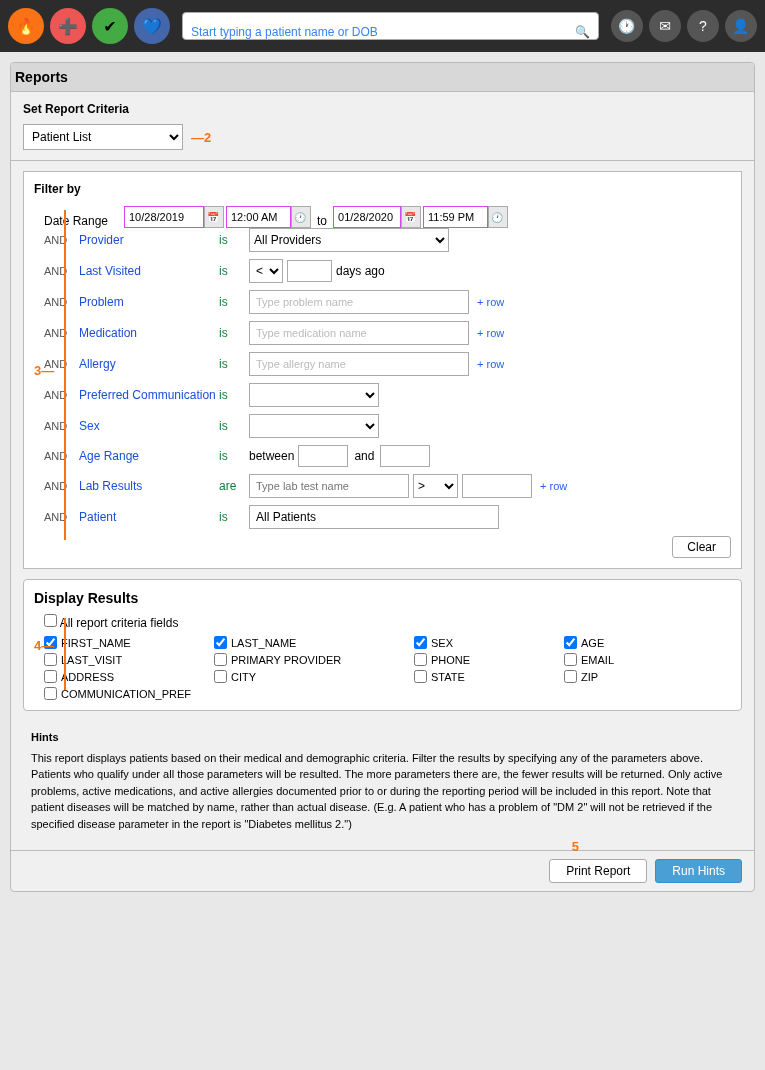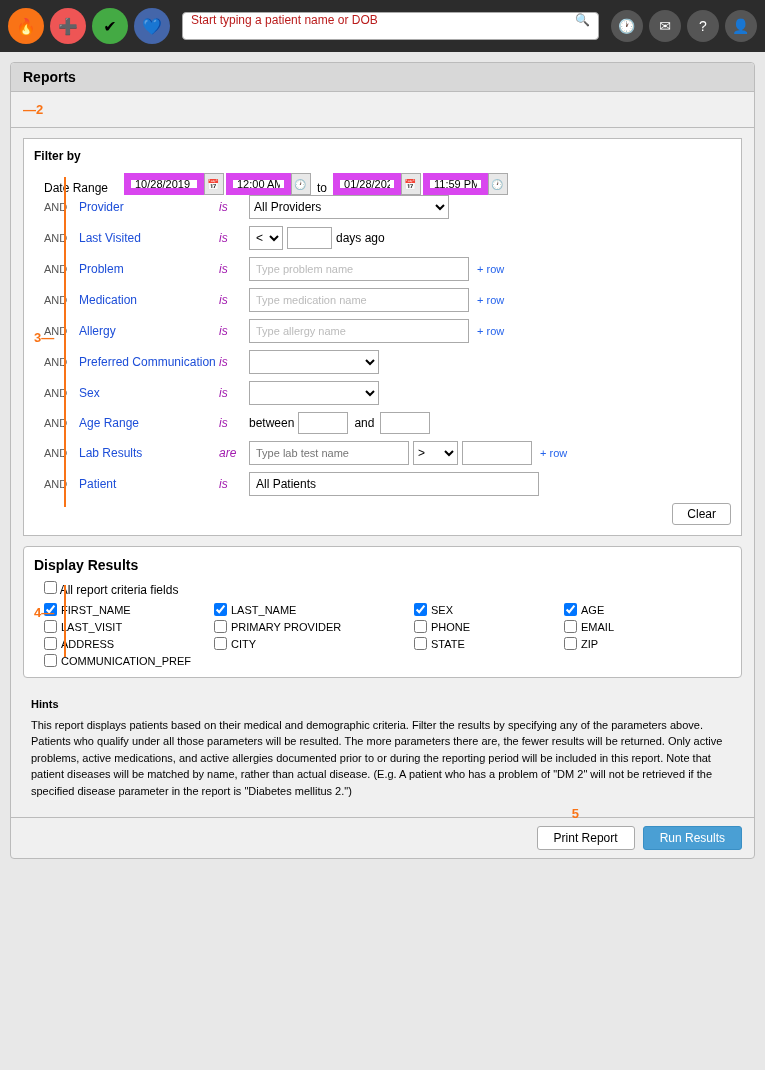--- a/index.html
+++ b/index.html
@@ -34,23 +34,23 @@
     .nav-icon-red { background: #ef4444; }
     .nav-icon-green { background: #22c55e; }
     .nav-icon-blue { background: #3b82f6; }
     .nav-search {
       flex: 1;
       background: white;
       border: 1px solid #aaa;
       border-radius: 4px;
       height: 28px;
       display: flex;
-      align-items: flex-start;
+      align-items: flex-end;
       padding: 0 8px;
-      color: #b91c1c;
+      color: #3b82f6;
       font-size: 12px;
       margin: 0 6px;
     }
     .nav-action-btn {
       width: 32px;
       height: 32px;
       border-radius: 50%;
       background: #555;
       display: flex;
       align-items: center;
@@ -68,21 +68,21 @@
     }
 
     
     .reports-panel {
       background: #f0f0f0;
       border: 1px solid #bbb;
       border-radius: 4px;
     }
     .reports-title {
       background: #d8d8d8;
-      padding: 6px 12px;
+      padding: 6px 4px;
       font-size: 14px;
       font-weight: bold;
       border-bottom: 1px solid #bbb;
       border-radius: 4px 4px 0 0;
     }
     .set-criteria {
       padding: 10px 12px;
       border-bottom: 1px solid #bbb;
     }
     .set-criteria-title {
@@ -155,36 +155,35 @@
       width: 35px;
       color: #555;
       font-size: 11px;
     }
     .filter-row .field-label {
       width: 140px;
       color: #1d4ed8;
     }
     .filter-row .is-label {
       width: 30px;
-      color: #a21caf;
-      font-style: italic;
+      color: #15803d;
     }
 
     
     .date-range-row {
       display: flex;
       align-items: flex-end;
       padding-left: 10px;
     }
     .date-range-label {
       width: 80px;
       font-weight: normal;
     }
     .date-input {
-      border: 7px solid #d946ef;
+      border: 1px solid #d946ef;
       background: white;
       padding: 2px 4px;
       font-size: 11px;
       height: 22px;
     }
     .date-icon-btn {
       border: 1px solid #aaa;
       background: #e8e8e8;
       width: 20px;
       height: 22px;
@@ -290,21 +289,21 @@
       width: 70px;
       height: 24px;
       border: 1px solid #aaa;
       padding: 2px;
       font-size: 12px;
       background: white;
     }
 
     
     .patient-input {
-      width: 290px;
+      width: 250px;
       height: 24px;
       border: 1px solid #aaa;
       padding: 2px 6px;
       font-size: 12px;
       background: white;
     }
 
     
     .clear-btn {
       background: white;
@@ -452,21 +451,25 @@
   <div class="nav-action-btn" style="font-size:14px;">?</div>
   <div class="nav-action-btn" style="font-size:14px;">👤</div>
 </div>
 
 <div class="main-content">
   <div class="reports-panel">
 
     <div class="reports-title">Reports</div>
 
     <div class="set-criteria">
+      <div class="set-criteria-title">Set Report Criteria</div>
       <div class="dropdown-row">
+        <select class="report-type">
+          <option>Patient List</option>
+        </select>
         <span class="step-label">—2</span>
       </div>
     </div>
 
     <div class="filter-section">
       <div class="filter-title">Filter by</div>
       <div class="filter-border-left"></div>
       <span class="step3-label">3—</span>
 
       <div class="date-range-row">
@@ -653,17 +656,17 @@
     </div>
 
     <div class="hints-section">
       <div class="hints-title">Hints</div>
       <div>This report displays patients based on their medical and demographic criteria. Filter the results by specifying any of the parameters above. Patients who qualify under all those parameters will be resulted. The more parameters there are, the fewer results will be returned. Only active problems, active medications, and active allergies documented prior to or during the reporting period will be included in this report. Note that patient diseases will be matched by name, rather than actual disease. (E.g. A patient who has a problem of "DM 2" will not be retrieved if the specified disease parameter in the report is "Diabetes mellitus 2.")</div>
     </div>
 
     <div class="action-bar">
       <span class="step5-label">5</span>
       <button class="print-btn">Print Report</button>
-      <button class="run-btn">Run Results</button>
+      <button class="run-btn">Run Hints</button>
     </div>
 
   </div>
 </div>
 
 </body></html>

